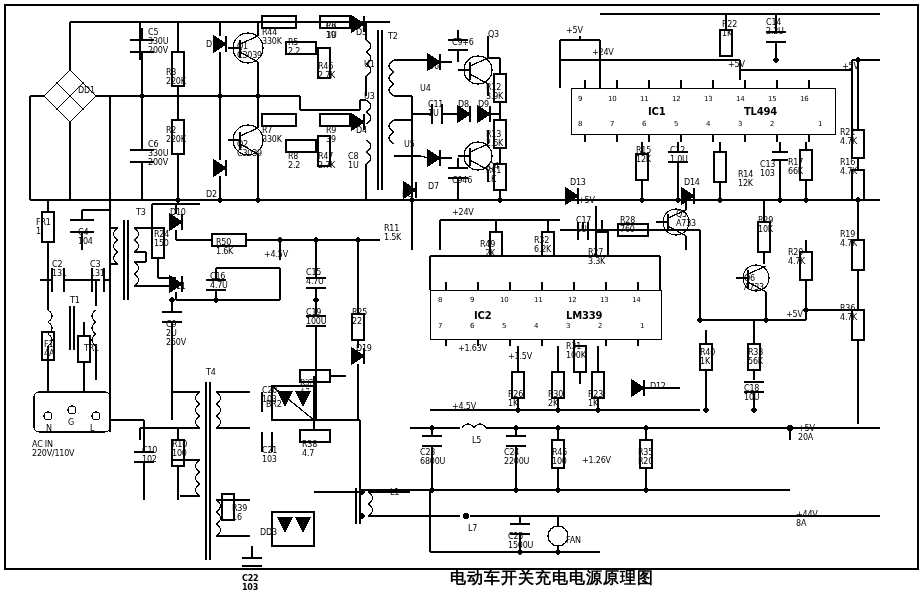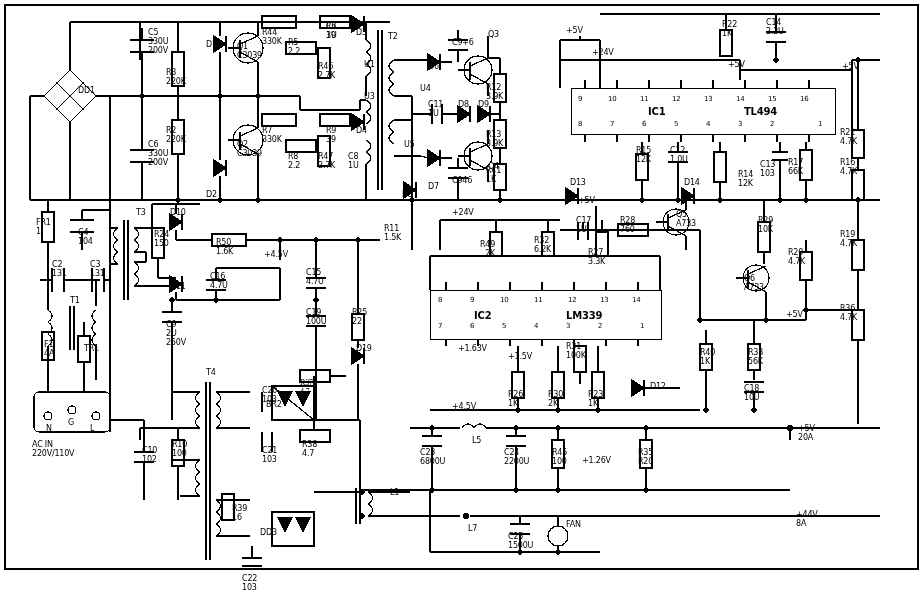--- a/index.html
+++ b/index.html
@@ -716,21 +716,21 @@
       <div class="lbl" style="left: 452px; top: 176px;">C946</div>
       <div class="lbl" style="left: 488px; top: 30px;">Q3</div>
       <div class="lbl" style="left: 488px; top: 162px;">Q4</div>
       <div class="lbl" style="left: 428px; top: 100px;">C11
 1U</div>
       <div class="lbl" style="left: 458px; top: 100px;">D8</div>
       <div class="lbl" style="left: 478px; top: 100px;">D9</div>
       <div class="lbl" style="left: 486px; top: 63px; margin-top: 20px;">R12
 3.9K</div>
       <div class="lbl" style="left: 486px; top: 130px;">R13
-3.9K</div>
+2.6K</div>
       <div class="lbl" style="left: 486px; top: 166px;">R41
 1K</div>
       <div class="lbl" style="left: 566px; top: 26px;">+5V</div>
       <div class="lbl" style="left: 592px; top: 48px;">+24V</div>
       <div class="lbl" style="left: 722px; top: 20px;">R22
 1K</div>
       <div class="lbl" style="left: 766px; top: 18px;">C14
 2.2U</div>
       <div class="lbl" style="left: 728px; top: 60px;">+5V</div>
       <div class="lbl" style="left: 842px; top: 62px;">+5V</div>
@@ -821,21 +821,21 @@
 4.7</div>
       <div class="lbl" style="left: 266px; top: 400px;">BR2</div>
       <div class="lbl" style="left: 262px; top: 446px;">C21
 103</div>
       <div class="lbl" style="left: 302px; top: 440px;">R38
 4.7</div>
       <div class="lbl" style="left: 206px; top: 368px;">T4</div>
       <div class="lbl" style="left: 224px; top: 504px; padding-left: 8px;">R39
 16</div>
       <div class="lbl" style="left: 260px; top: 528px;">DD3</div>
-      <div class="lbl" style="left: 242px; top: 574px;">C22
+      <div class="lbl" style="left: 242px; top: 574px; font-weight: bold;">C22
 103</div>
       <div class="lbl" style="left: 142px; top: 446px;">C10
 102</div>
       <div class="lbl" style="left: 172px; top: 440px;">R10
 100</div>
       <div class="lbl" style="left: 420px; top: 448px;">C23
 6800U</div>
       <div class="lbl" style="left: 472px; top: 436px;">L5</div>
       <div class="lbl" style="left: 504px; top: 448px;">C24
 2200U</div>
@@ -843,21 +843,21 @@
 100</div>
       <div class="lbl" style="left: 582px; top: 456px;">+1.26V</div>
       <div class="lbl" style="left: 638px; top: 448px; text-align: center;">R35
 R20</div>
       <div class="lbl" style="left: 798px; top: 424px;">+5V
 20A</div>
       <div class="lbl" style="left: 390px; top: 488px;">L1</div>
       <div class="lbl" style="left: 468px; top: 524px;">L7</div>
       <div class="lbl" style="left: 508px; top: 532px;">C25
 1500U</div>
-      <div class="lbl" style="left: 566px; top: 520px;">FAN</div>
+      <div class="lbl" style="left: 566px; top: 536px;">FAN</div>
       <div class="lbl" style="left: 796px; top: 510px;">+44V
 8A</div>
       <div class="lbl" style="left: 62px; top: 86px; padding-left: 16px;">DD1</div>
       <div class="lbl" style="left: 36px; top: 218px;">FR1
 1</div>
       <div class="lbl" style="left: 78px; top: 228px;">C4
 104</div>
       <div class="lbl" style="left: 52px; top: 260px;">C2
 131</div>
       <div class="lbl" style="left: 90px; top: 260px;">C3
@@ -866,13 +866,14 @@
       <div class="lbl" style="left: 44px; top: 340px;">F1
 4A</div>
       <div class="lbl" style="left: 84px; top: 344px;">TR1</div>
       <div class="lbl" style="left: 46px; top: 424px;">N</div>
       <div class="lbl" style="left: 68px; top: 418px;">G</div>
       <div class="lbl" style="left: 90px; top: 424px;">L</div>
       <div class="lbl" style="left: 32px; top: 440px;">AC IN
 220V/110V</div>
     </div>
 
+  <div class="title" style="left:450px;top:568px;">电动车开关充电电源原理图</div>
 </div>
 
 </body></html>

